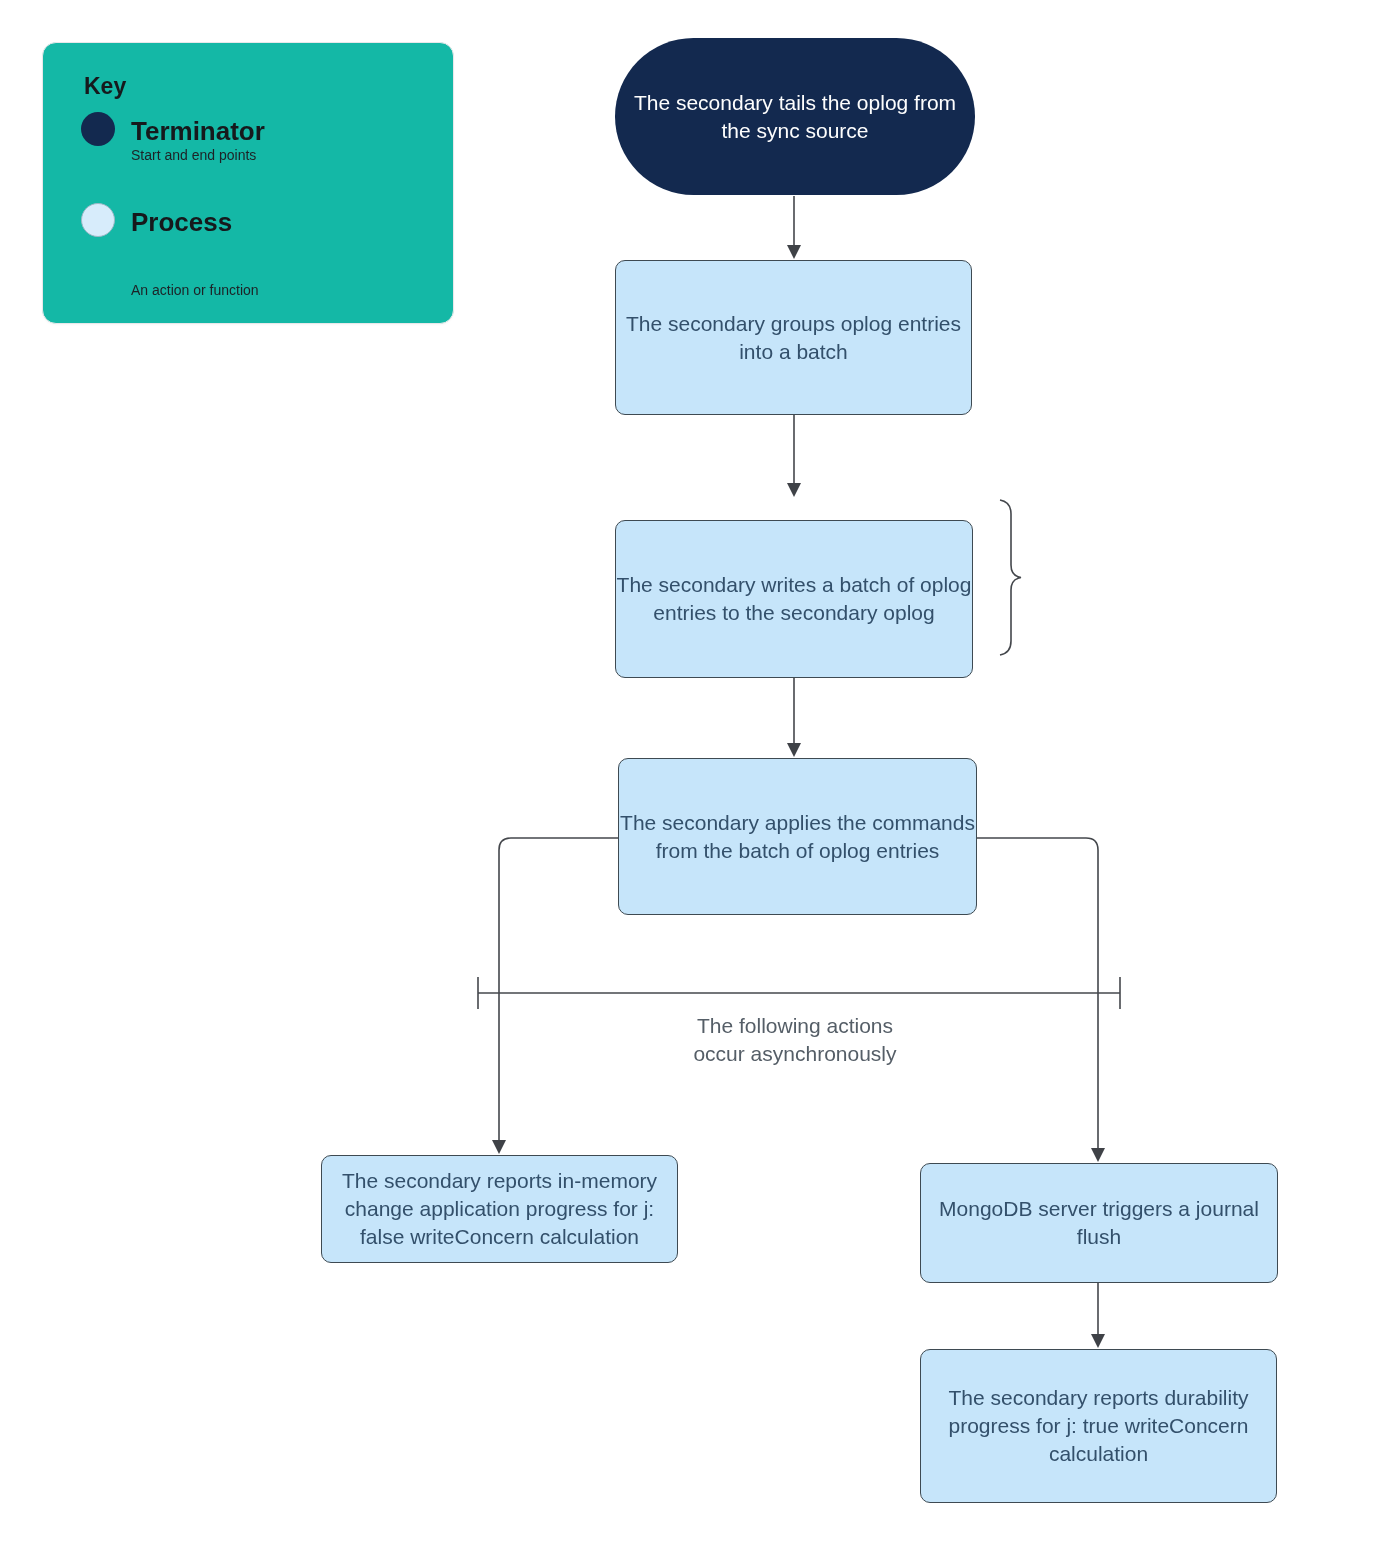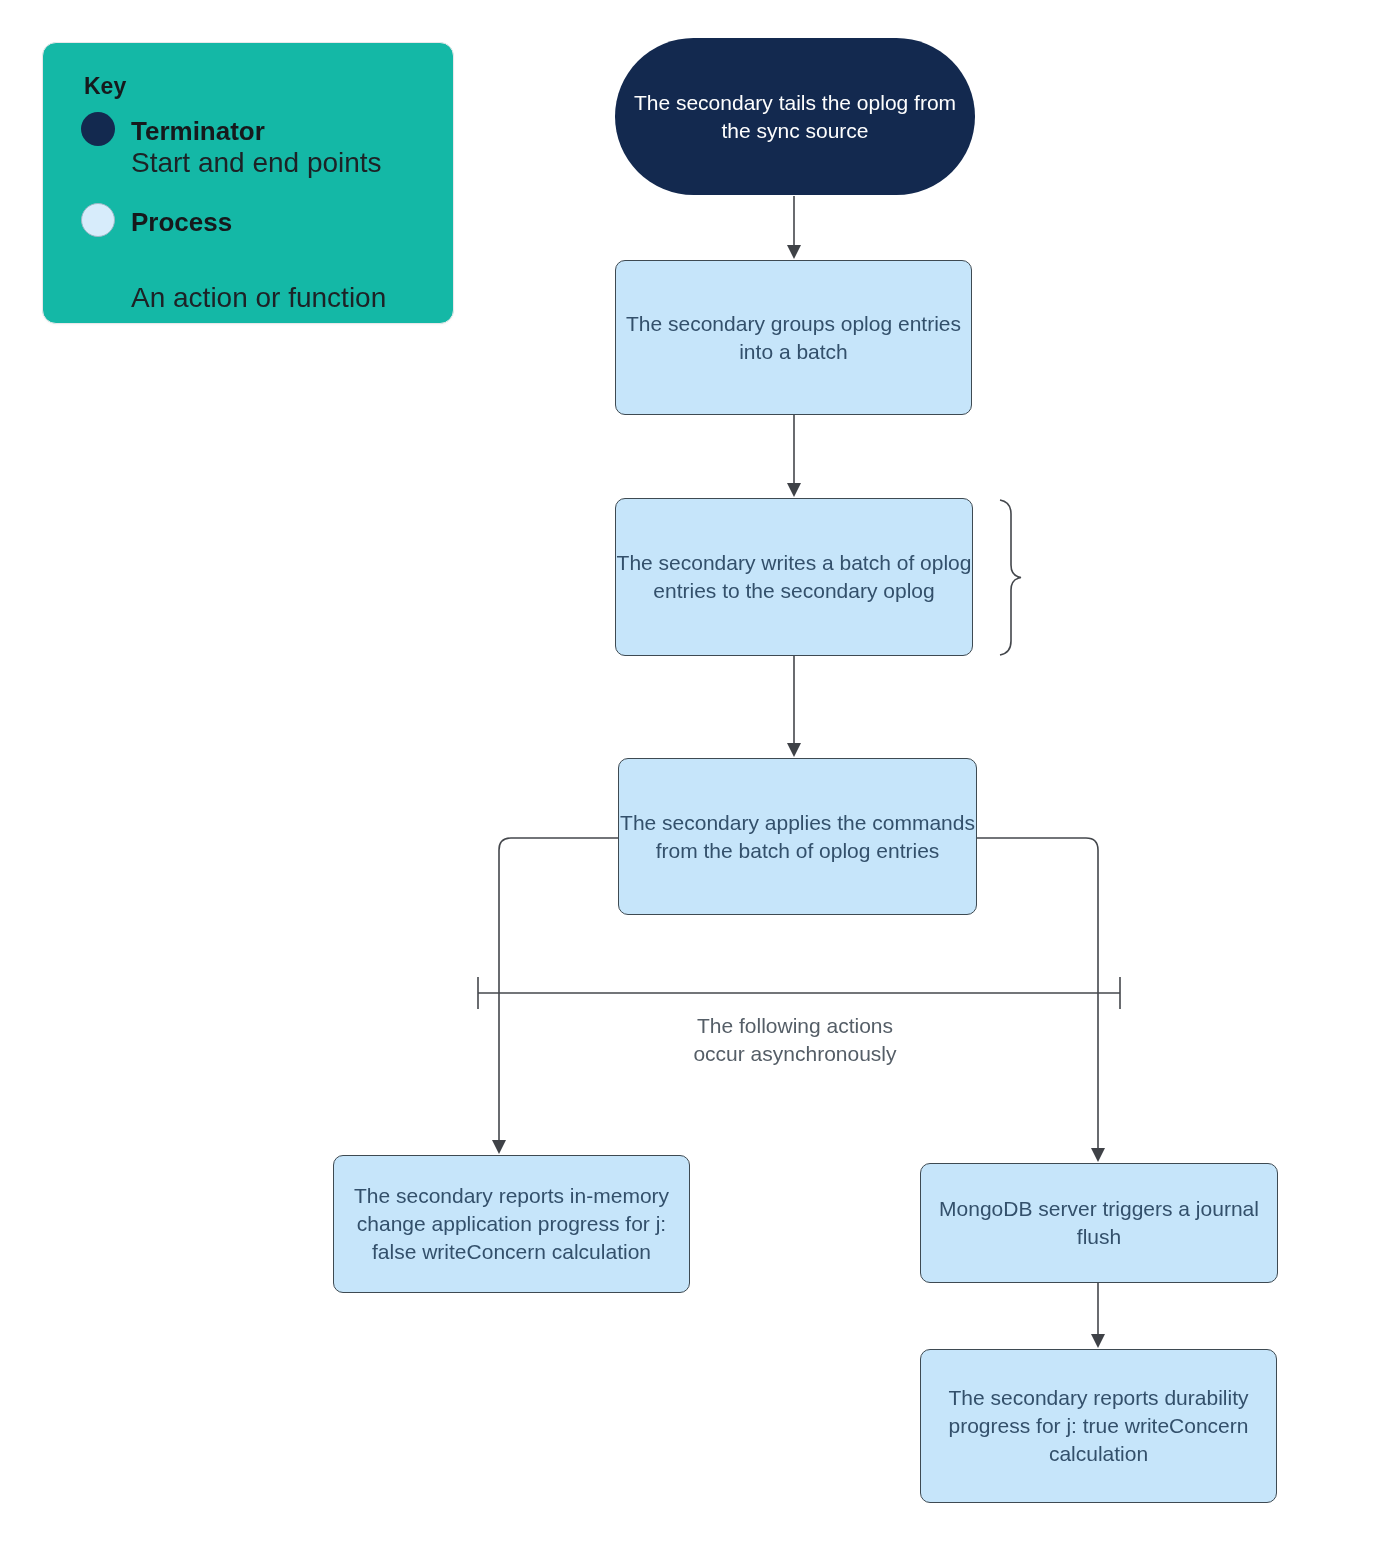--- a/index.html
+++ b/index.html
@@ -9,35 +9,35 @@
   svg.connectors{position:absolute;left:0;top:0;width:1398px;height:1546px;pointer-events:none;}
 
   
   .key-panel{position:absolute;left:42px;top:42px;width:410px;height:280px;
     background:#14b8a6;border:1px solid #e7e8ea;border-radius:14px;box-shadow:0 1px 2px rgba(0,0,0,0.03);}
   .key-title{position:absolute;left:41px;top:30px;font-size:23px;font-weight:700;color:#16191c;}
   .key-swatch{position:absolute;width:34px;height:34px;border-radius:50%;}
   .swatch-terminator{left:38px;top:69px;background:#13294F;}
   .swatch-process{left:38px;top:160px;background:#D7ECFB;border:1px solid #9db8c6;box-sizing:border-box;}
   .key-label{position:absolute;left:88px;font-size:26px;font-weight:700;color:#16191c;}
-  .key-desc{position:absolute;left:88px;font-size:28px;font-weight:400;color:#1d2226;}
+  .key-desc{position:absolute;left:88px;font-size:14px;font-weight:400;color:#1d2226;}
   .key-label.row1{top:73px;} .key-desc.row1{top:104px;}
   .key-label.row2{top:164px;} .key-desc.row2{top:195px;margin-top:44px;}
 
   
   .node{position:absolute;display:flex;align-items:center;justify-content:center;
     text-align:center;box-sizing:border-box;line-height:28px;}
   .terminator{left:615px;top:38px;width:360px;height:157px;border-radius:79px;
     background:#13294F;color:#fefefe;font-size:21px;padding:16px 10px;}
   .process{background:#C6E5FA;border:1px solid #3e4a52;border-radius:10px;
     color:#33506B;font-size:21px;padding:8px 0;}
   .p-group{left:615px;top:260px;width:357px;height:155px;}
-  .p-write{left:615px;top:498px;width:358px;height:158px;justify-content:center;}
+  .p-write{left:615px;top:520px;width:358px;height:158px;justify-content:center;}
   .p-apply{left:618px;top:758px;width:359px;height:157px;}
-  .p-inmemory{left:321px;top:1155px;width:357px;height:138px;margin-left:12px;}
+  .p-inmemory{left:321px;top:1155px;width:357px;height:108px;}
   .p-journal{left:920px;top:1163px;width:358px;height:120px;text-align:center;}
   .p-durability{left:920px;top:1349px;width:357px;height:154px;}
 
   
   .note{position:absolute;text-align:center;color:#555e67;font-size:21px;line-height:28px;}
   .brace-note{left:1037px;top:505px;width:330px;}
   .async-note{left:675px;top:1012px;width:240px;}
 </style>
 </head>
 <body>

